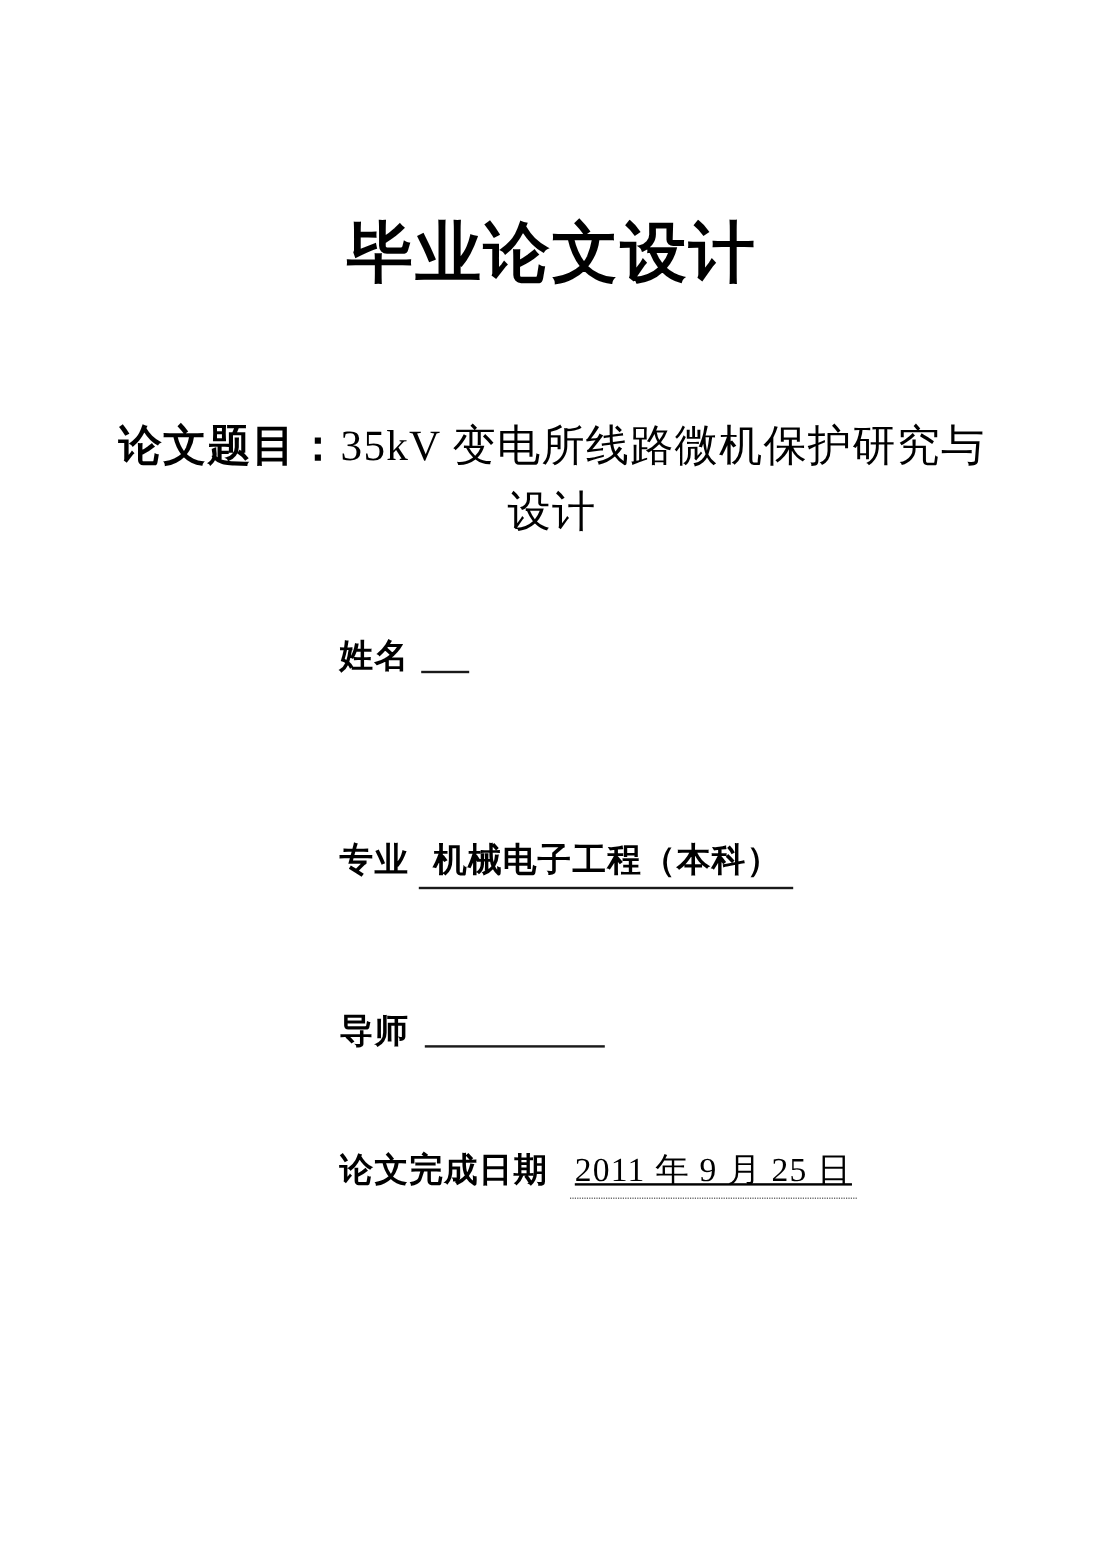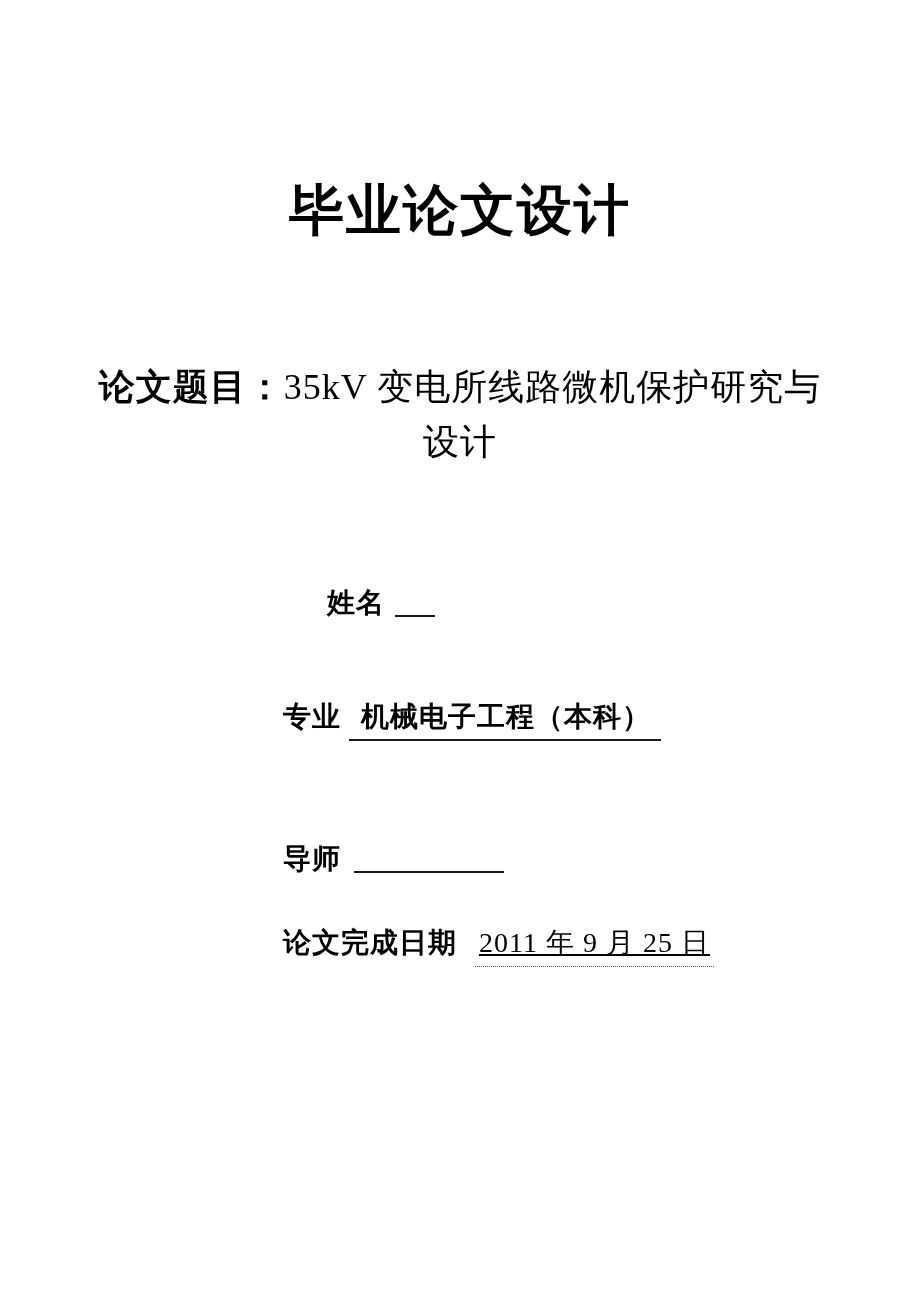--- a/index.html
+++ b/index.html
@@ -26,45 +26,45 @@
     margin: 0;
     text-align: center;
     font-size: 55px;
     font-weight: 700;
     letter-spacing: 2px;
     white-space: nowrap;
   }
   
   .thesis-title {
     position: absolute;
-    top: 360px;
+    top: 344px;
     left: 0;
     width: 100%;
     text-align: center;
     font-size: 36px;
     font-weight: 400;
     line-height: 55px;
     letter-spacing: 1px;
   }
   .thesis-title .label {
     font-weight: 700;
   }
   
   .field-row {
     position: absolute;
     left: 283px;
     font-size: 28px;
     font-weight: 700;
     white-space: nowrap;
     letter-spacing: 1px;
   }
-  .row-name    { top: 584px; margin-left: 44px; }
+  .row-name    { top: 528px; }
   .row-major   { top: 698px; }
   .row-advisor { top: 840px; }
-  .row-date    { top: 924px; }
+  .row-date    { top: 956px; }
 
   .blank-line {
     display: inline-block;
     height: 1em;
     border-bottom: 2px solid #1a1a1a;
     vertical-align: -5px;
   }
   .blank-name    { width: 40px;  margin-left: 10px; }
   .blank-advisor { width: 150px; margin-left: 13px; }
 

